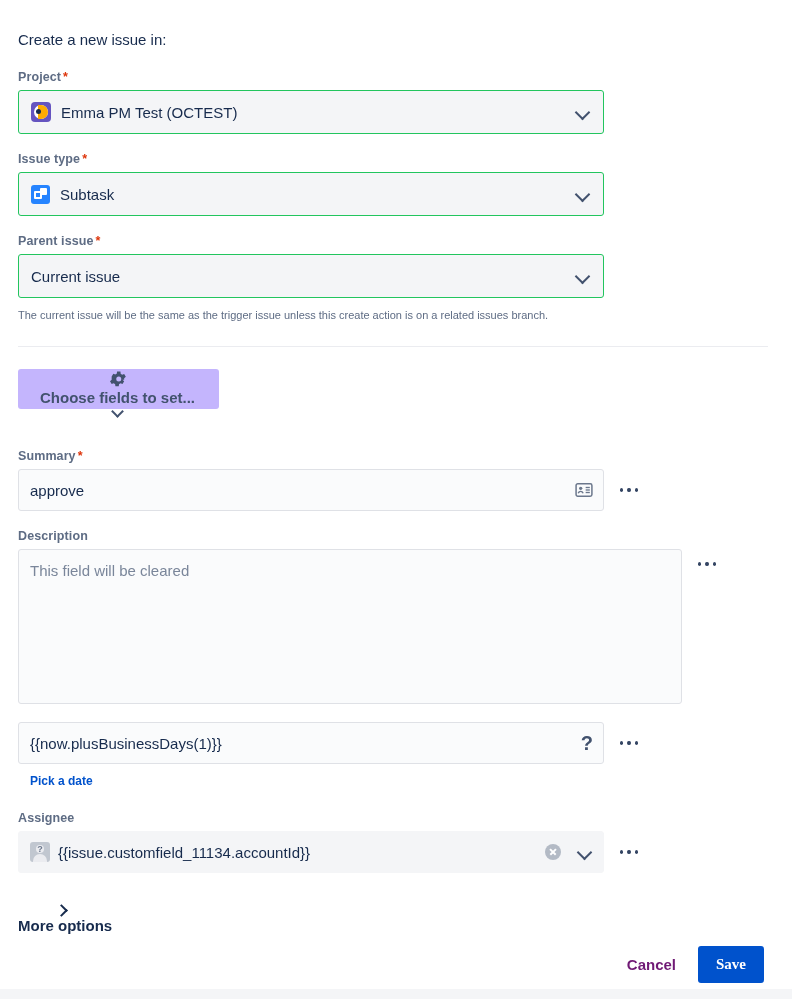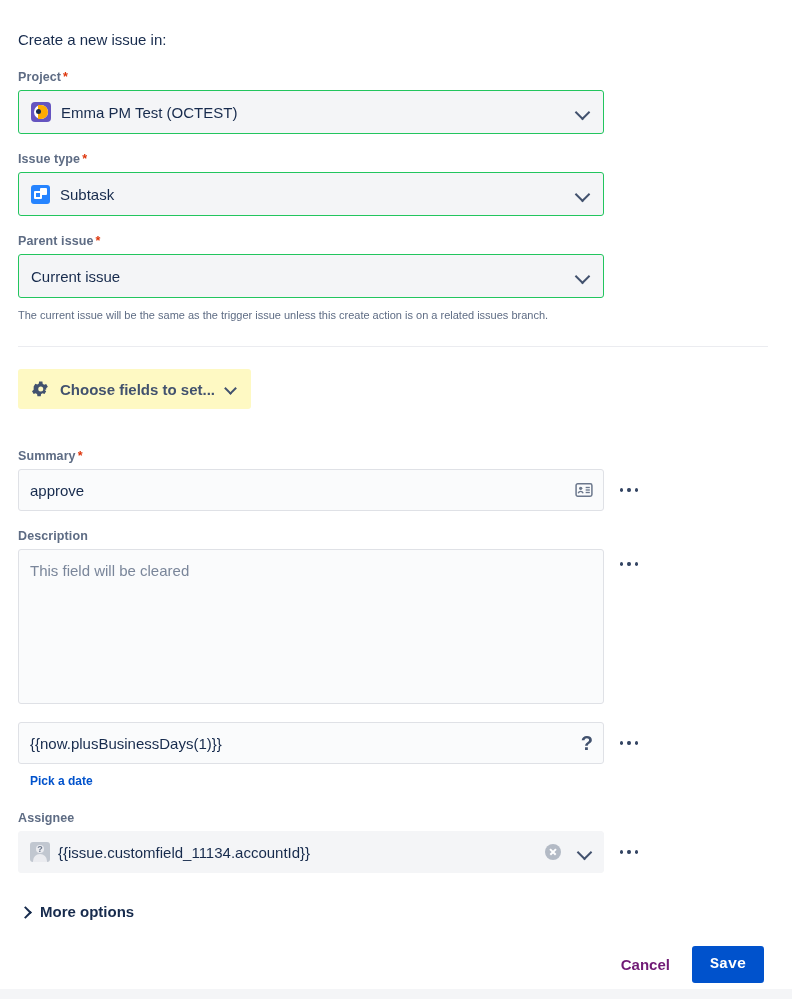--- a/index.html
+++ b/index.html
@@ -149,26 +149,27 @@
     background: #EBECF0;
     margin: 22px 0 22px 0;
     width: 750px;
   }
 
   
   .choose-btn {
     display: inline-flex;
     align-items: center;
     height: 40px;
-    background: #fef9c3;
+    background: #c4b5fd;
     border: none;
     border-radius: 3px;
     padding: 0 14px 0 12px;
     cursor: pointer;
     font-family: inherit;
+    flex-direction: column;
   }
   .choose-btn .label {
     font-size: 15px;
     font-weight: bold;
     color: #42526E;
     margin: 0 10px 0 10px;
   }
   .gear {
     width: 20px; height: 20px;
     flex: 0 0 20px;
@@ -202,21 +203,21 @@
     border: 1px solid #DFE1E6;
     border-radius: 3px;
     padding: 0 42px 0 11px;
     font-family: inherit;
     font-size: 15px;
     color: #172B4D;
     outline: none;
   }
   .text-input::placeholder { color: #7A869A; }
   .textarea {
-    width: 586px;
+    width: 664px;
     height: 155px;
     background: #FAFBFC;
     border: 1px solid #DFE1E6;
     border-radius: 3px;
     padding: 11px 11px;
     font-family: inherit;
     font-size: 15px;
     color: #172B4D;
     resize: none;
     outline: none;
@@ -343,20 +344,21 @@
   .clear-x::before { transform: rotate(45deg); }
   .clear-x::after  { transform: rotate(-45deg); }
 
   
   .more-options {
     display: flex;
     align-items: center;
     margin-top: 30px;
     cursor: pointer;
     width: fit-content;
+    flex-direction: column;
   }
   .right-chev {
     width: 14px; height: 14px;
     position: relative;
     margin-right: 8px;
     flex: 0 0 14px;
   }
   .right-chev::before {
     content: "";
     position: absolute;
@@ -403,21 +405,21 @@
   .btn-save {
     font-size: 15px;
     font-weight: bold;
     color: #FFFFFF;
     background: #0052CC;
     border: none;
     border-radius: 3px;
     padding: 10px 18px;
     margin-left: 10px;
     cursor: pointer;
-    font-family: Liberation Mono, monospace;
+    font-family: Liberation Serif, serif;
   }
 </style>
 </head>
 <body>
 
 <div class="page">
   <div class="content">
 
     
     <p class="intro">Create a new issue in:</p>

